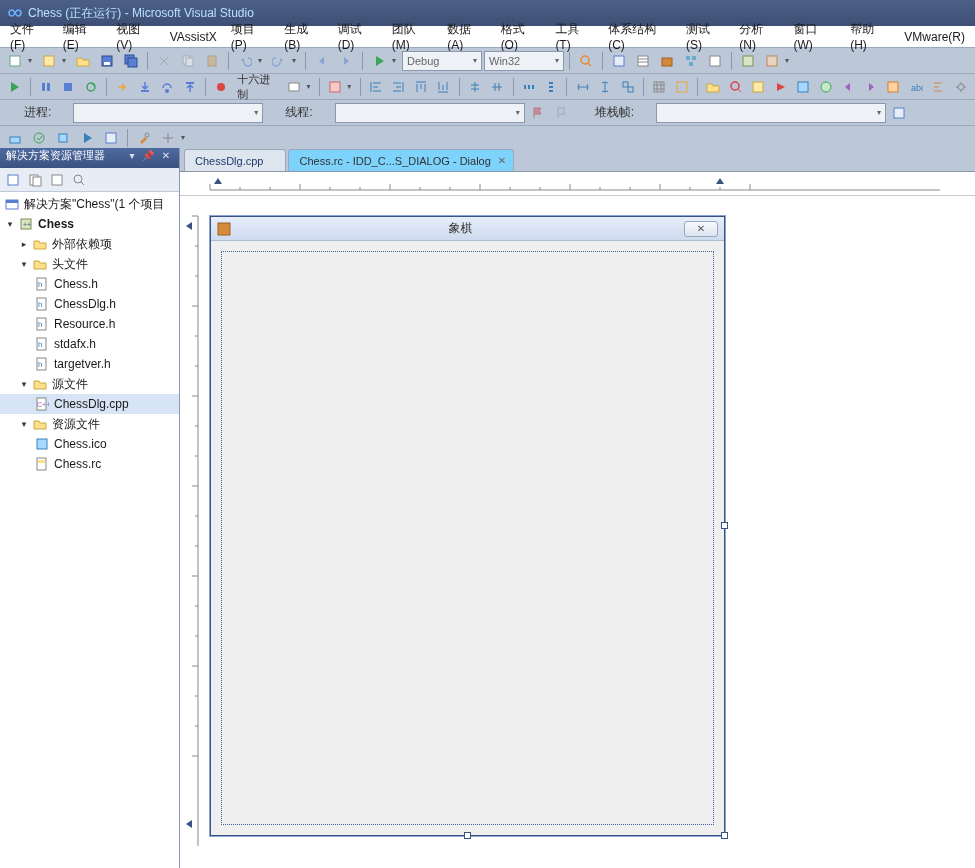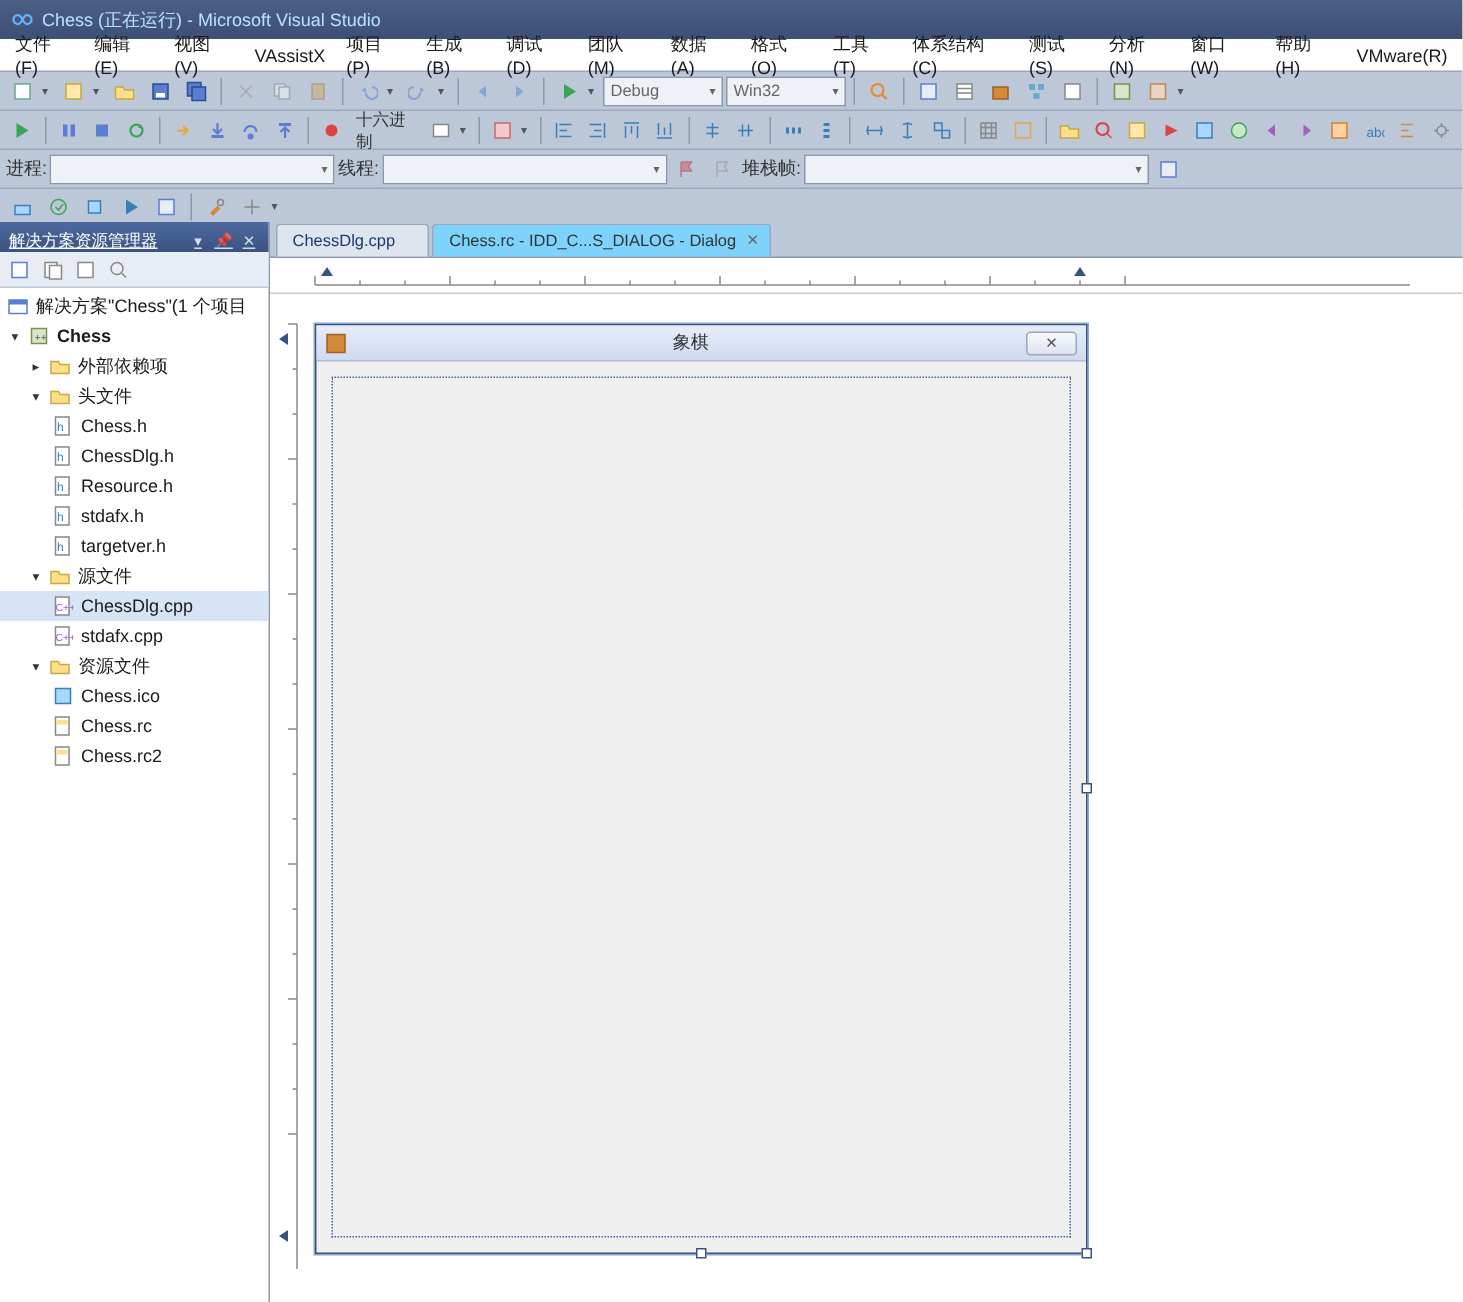--- a/index.html
+++ b/index.html
@@ -14,29 +14,29 @@
 .menubar { height: 22px; background: #ffffff; display: flex; align-items: center; padding: 0 4px; gap: 2px; border-bottom: 1px solid #9aa7bd; }
 .menubar .menu-item { padding: 2px 6px; color: #1a1a1a; cursor: default; }
 
 
 .toolbar-row { height: 26px; background: #bcc7d8; display: flex; align-items: center; padding: 0 4px; gap: 2px; border-bottom: 1px solid #9aa7bd; }
 .tb-btn { width: 22px; height: 22px; display: inline-flex; align-items: center; justify-content: center; border: 1px solid transparent; border-radius: 2px; cursor: default; position: relative; }
 .tb-btn.disabled { opacity: 0.45; }
 .tb-sep { width: 1px; height: 18px; background: #8a97ad; margin: 0 3px; }
 .tb-dropdown-arrow { width: 8px; font-size: 8px; color: #555; }
 .tb-combo { height: 20px; background: #eef1f6; border: 1px solid #8a97ad; display: inline-flex; align-items: center; padding: 0 4px; color: #666; font-size: 11px; }
-.tb-label { color: #333; margin: 0 0; }
+.tb-label { color: #333; margin: 0 20px; }
 .tb-text { color: #333; font-size: 11px; padding: 0 4px; }
 
 
 .main { position: absolute; top: 148px; left: 0; right: 0; bottom: 0; display: flex; }
 
 
 .panel-left { width: 180px; background: #fff; border-right: 1px solid #8a97ad; display: flex; flex-direction: column; }
-.panel-header { height: 20px; background: linear-gradient(#4d6aa0,#3a5280); color: #fff; display: flex; align-items: flex-end; padding: 0 6px; font-size: 11px; text-decoration: underline; }
+.panel-header { height: 20px; background: linear-gradient(#4d6aa0,#3a5280); color: #fff; display: flex; align-items: flex-start; padding: 0 6px; font-size: 11px; }
 .panel-header .spacer { flex: 1; }
 .panel-header .hdr-icon { width: 14px; height: 14px; margin-left: 3px; display: inline-flex; align-items: center; justify-content: center; font-size: 10px; opacity: 0.8; }
 .panel-toolbar { height: 24px; background: #e8edf5; border-bottom: 1px solid #c0c8d6; display: flex; align-items: center; padding: 0 4px; gap: 4px; }
 .panel-toolbar .ptb-btn { width: 18px; height: 18px; display: inline-flex; align-items: center; justify-content: center; }
 .tree { flex: 1; overflow: auto; padding: 2px 0; font-size: 12px; }
 .tree-row { display: flex; align-items: center; height: 20px; padding-left: 4px; white-space: nowrap; cursor: default; }
 .tree-row.selected { background: #d6e4f5; }
 .tree-exp { width: 12px; height: 12px; display: inline-flex; align-items: center; justify-content: center; font-size: 9px; color: #333; margin-right: 2px; }
 .tree-icon { width: 16px; height: 16px; margin-right: 4px; display: inline-flex; align-items: center; justify-content: center; }
 .tree-label { color: #1a1a1a; }
@@ -644,29 +644,20 @@
       </div>
       <div class="tree-row ind2 selected">
           <span class="tree-icon">
             <svg width="14" height="14">
               <rect x="2" y="1" width="9" height="12" fill="#fff" stroke="#888"></rect>
               <text x="2" y="10" font-size="7" fill="#a060c0">C++</text>
             </svg>
           </span>
           <span class="tree-label">ChessDlg.cpp</span>
         </div>
-      <div class="tree-row ind2">
-          <span class="tree-icon">
-            <svg width="14" height="14">
-              <rect x="2" y="1" width="9" height="12" fill="#fff" stroke="#888"></rect>
-              <text x="2" y="10" font-size="7" fill="#a060c0">C++</text>
-            </svg>
-          </span>
-          <span class="tree-label">stdafx.cpp</span>
-        </div>
       <div class="tree-row ind1">
         <span class="tree-exp">▾</span>
         <span class="tree-icon">
             <svg width="14" height="14">
               <path d="M1 4h5l1 2h6v6H1z" fill="#ffe08a" stroke="#c9a83e"></path>
             </svg>
           </span>
         <span class="tree-label">资源文件</span>
       </div>
       <div class="tree-row ind2">
@@ -678,29 +669,20 @@
           <span class="tree-label">Chess.ico</span>
         </div>
       <div class="tree-row ind2">
           <span class="tree-icon">
             <svg width="14" height="14">
               <rect x="2" y="1" width="9" height="12" fill="#fff" stroke="#888"></rect>
               <rect x="3" y="3" width="7" height="3" fill="#ffe08a"></rect>
             </svg>
           </span>
           <span class="tree-label">Chess.rc</span>
-        </div>
-      <div class="tree-row ind2">
-          <span class="tree-icon">
-            <svg width="14" height="14">
-              <rect x="2" y="1" width="9" height="12" fill="#fff" stroke="#888"></rect>
-              <rect x="3" y="3" width="7" height="3" fill="#ffe08a"></rect>
-            </svg>
-          </span>
-          <span class="tree-label">Chess.rc2</span>
         </div>
     </div>
   </div>
 
   <div class="editor-area">
     <div class="tabstrip">
       <div class="tab">
         <span>ChessDlg.cpp</span>
       </div>
       <div class="tab active">

